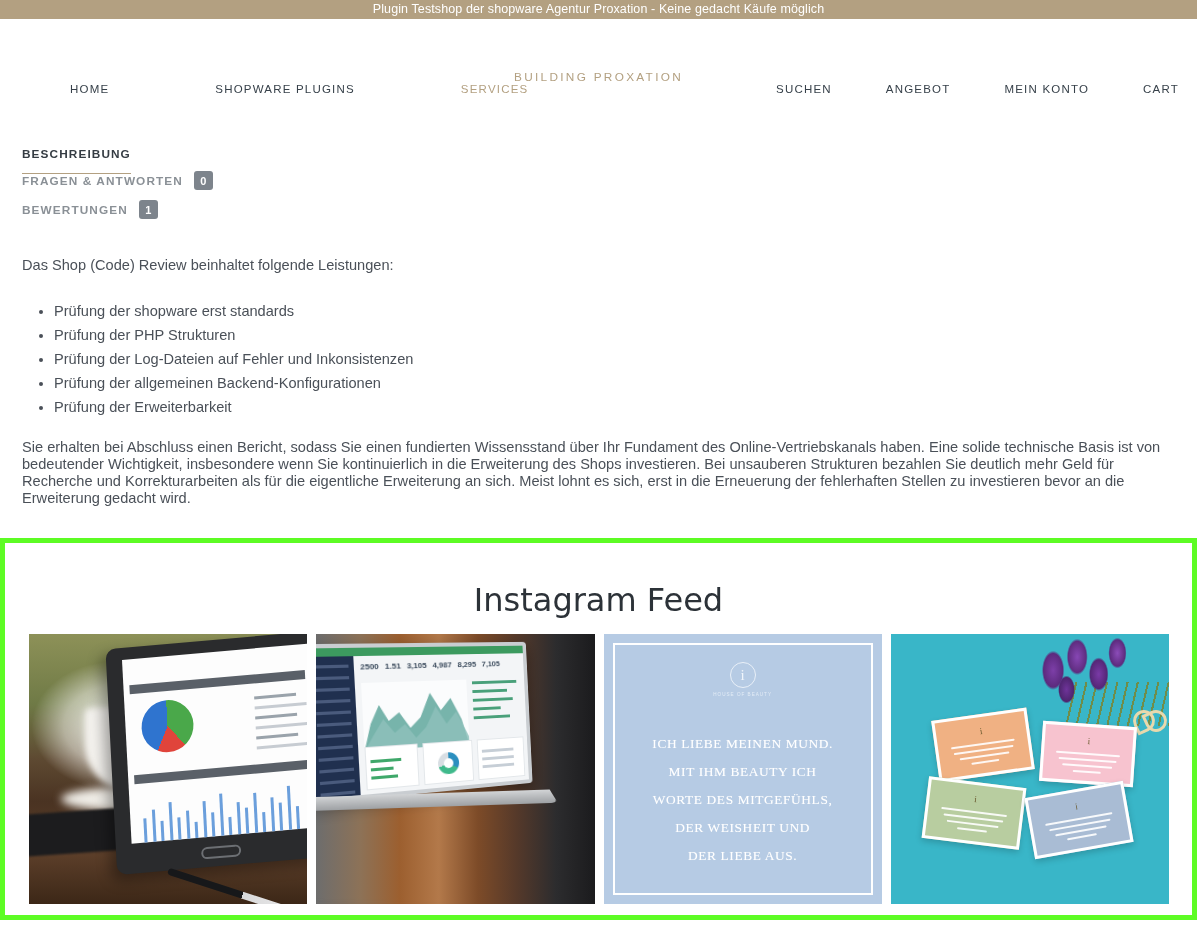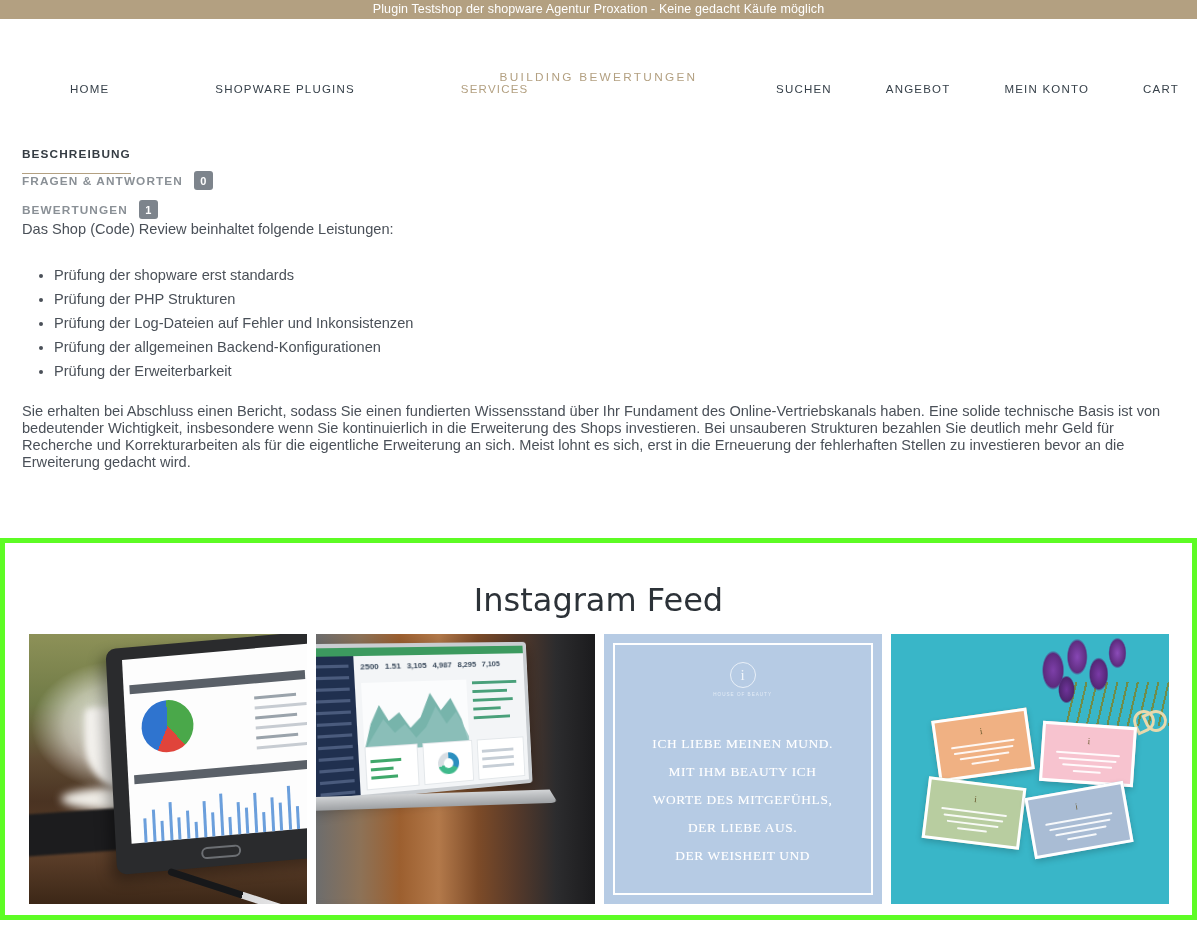--- a/index.html
+++ b/index.html
@@ -130,21 +130,21 @@
     padding: 0 5px;
   }
 
   
   .desc {
     padding: 0 22px;
     color: #4a5058;
     font-size: 14.6px;
     line-height: 24px;
   }
-  .desc-intro { margin-top: 28px; }
+  .desc-intro { margin-top: 64px; }
   .desc-list {
     margin: 22px 0 0 0;
     padding-left: 32px;
   }
   .desc-list li { margin-bottom: 0px; line-height: 24px; }
   .desc-para {
     margin-top: 20px;
     max-width: 1140px;
     line-height: 17px;
   }
@@ -363,21 +363,21 @@
 
 <header class="site-header">
 
   <nav class="nav-left">
     <span class="nav-item">HOME</span>
     <span class="nav-item">SHOPWARE PLUGINS</span>
     <span class="nav-item accent">SERVICES</span>
   </nav>
 
   <div class="logo-block">
-    <div class="logo-sub">BUILDING BEWERTUNGEN</div>
+    <div class="logo-sub">BUILDING PROXATION</div>
   </div>
 
   <nav class="nav-right">
     <span class="nav-item">SUCHEN</span>
     <span class="nav-item">ANGEBOT</span>
     <span class="nav-item">MEIN KONTO</span>
     <span class="nav-item">CART</span>
   </nav>
 </header>
 
@@ -517,22 +517,22 @@
     </div>
 
     <div class="insta-tile t3">
       <div class="inner"></div>
       <div class="brand-icon">i</div>
       <div class="brand-name">HOUSE OF BEAUTY</div>
       <div class="quote">
         <div>ICH LIEBE MEINEN MUND.</div>
         <div>MIT IHM BEAUTY ICH</div>
         <div>WORTE DES MITGEFÜHLS,</div>
+        <div>DER WEISHEIT UND</div>
         <div>DER LIEBE AUS.</div>
-        <div>DER WEISHEIT UND</div>
       </div>
     </div>
 
     <div class="insta-tile t4">
       <div class="stems"></div>
       <div class="lav"></div>
       <div class="bow"></div>
       <div class="note n1">
         <span class="glyph">i</span>
         <span class="lines">

